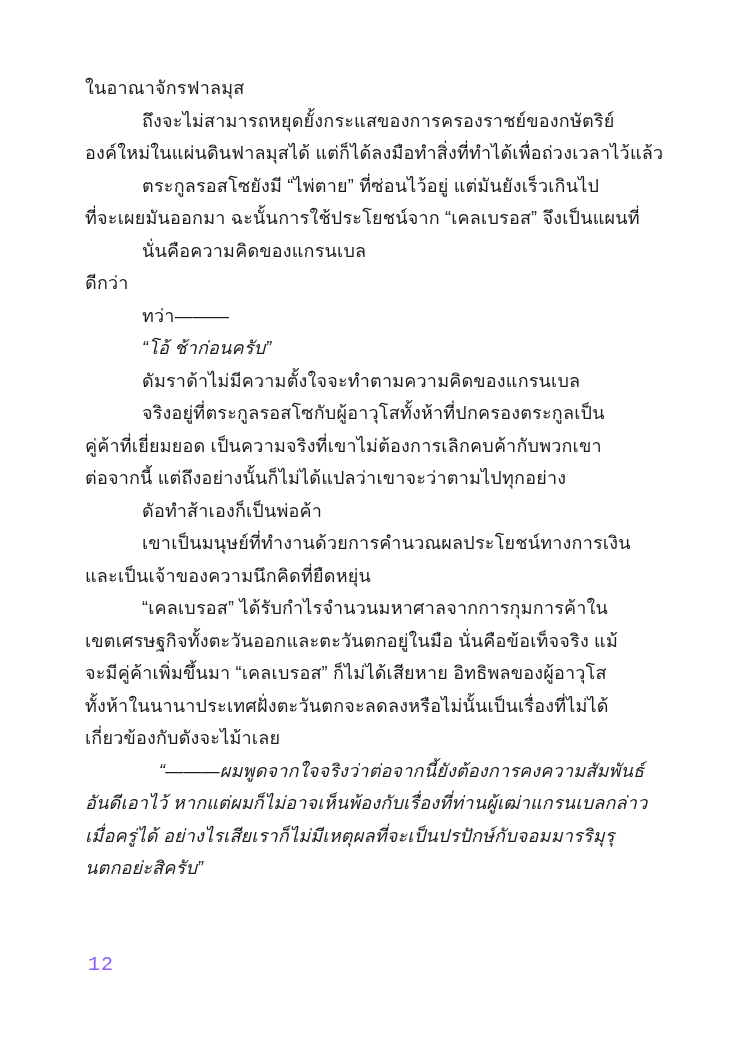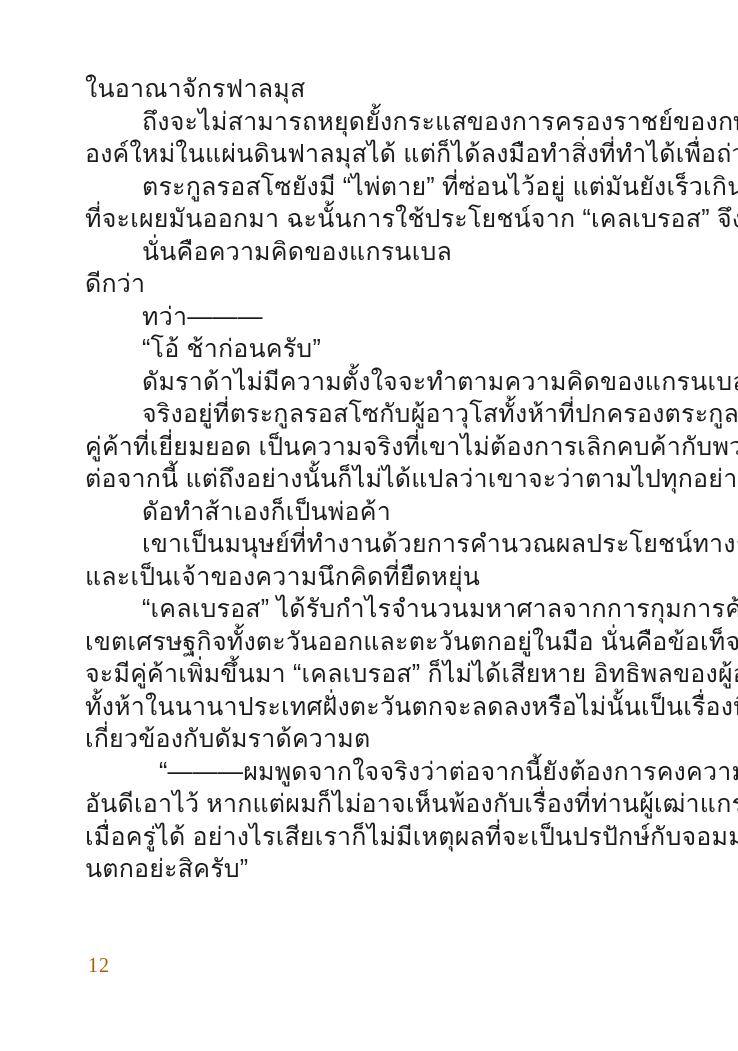--- a/index.html
+++ b/index.html
@@ -21,35 +21,35 @@
   .text-block {
     position: absolute;
     left: 85px;
     top: 72px;
     width: 575px;
   }
   .text-line {
     white-space: nowrap;
     height: 32.5px;
     line-height: 32.5px;
-    font-size: 25px;
+    font-size: 18px;
     letter-spacing: 0.2px;
     overflow: visible;
   }
   .text-line.indent-normal { padding-left: 57px; }
   .text-line.indent-quote  { padding-left: 74px; }
-  .text-line.italic { }
+  .text-line.italic { font-style: italic; }
   .page-number {
     position: absolute;
     left: 88px;
     top: 953px;
-    font-family: Liberation Serif, serif;
+    font-family: Liberation Mono, monospace;
     font-size: 20px;
     line-height: 24px;
-    color: #a16207;
+    color: #8b5cf6;
     letter-spacing: 1px;
   }
 </style>
 </head>
 <body>
 
 <div class="book-page">
   <div class="text-block">
       <div class="text-line">ในอาณาจักรฟาลมุส</div>
       <div class="text-line indent-normal">ถึงจะไม่สามารถหยุดยั้งกระแสของการครองราชย์ของกษัตริย์</div>
@@ -64,20 +64,20 @@
       <div class="text-line indent-normal">จริงอยู่ที่ตระกูลรอสโซกับผู้อาวุโสทั้งห้าที่ปกครองตระกูลเป็น</div>
       <div class="text-line">คู่ค้าที่เยี่ยมยอด  เป็นความจริงที่เขาไม่ต้องการเลิกคบค้ากับพวกเขา</div>
       <div class="text-line">ต่อจากนี้ แต่ถึงอย่างนั้นก็ไม่ได้แปลว่าเขาจะว่าตามไปทุกอย่าง</div>
       <div class="text-line indent-normal">ดัอทำส้าเองก็เป็นพ่อค้า</div>
       <div class="text-line indent-normal">เขาเป็นมนุษย์ที่ทำงานด้วยการคำนวณผลประโยชน์ทางการเงิน</div>
       <div class="text-line">และเป็นเจ้าของความนึกคิดที่ยืดหยุ่น</div>
       <div class="text-line indent-normal">“เคลเบรอส”  ได้รับกำไรจำนวนมหาศาลจากการกุมการค้าใน</div>
       <div class="text-line">เขตเศรษฐกิจทั้งตะวันออกและตะวันตกอยู่ในมือ นั่นคือข้อเท็จจริง แม้</div>
       <div class="text-line">จะมีคู่ค้าเพิ่มขึ้นมา “เคลเบรอส” ก็ไม่ได้เสียหาย อิทธิพลของผู้อาวุโส</div>
       <div class="text-line">ทั้งห้าในนานาประเทศฝั่งตะวันตกจะลดลงหรือไม่นั้นเป็นเรื่องที่ไม่ได้</div>
-      <div class="text-line">เกี่ยวข้องกับดัมราด้ความต</div>
+      <div class="text-line">เกี่ยวข้องกับดังจะไม้าเลย</div>
       <div class="text-line indent-quote italic">“———ผมพูดจากใจจริงว่าต่อจากนี้ยังต้องการคงความสัมพันธ์</div>
       <div class="text-line italic">อันดีเอาไว้ หากแต่ผมก็ไม่อาจเห็นพ้องกับเรื่องที่ท่านผู้เฒ่าแกรนเบลกล่าว</div>
       <div class="text-line italic">เมื่อครู่ได้  อย่างไรเสียเราก็ไม่มีเหตุผลที่จะเป็นปรปักษ์กับจอมมารริมุรุ</div>
       <div class="text-line italic">นตกอย่ะสิครับ”</div>
     </div>
   <div class="page-number">12</div>
 </div>
 
 </body></html>

